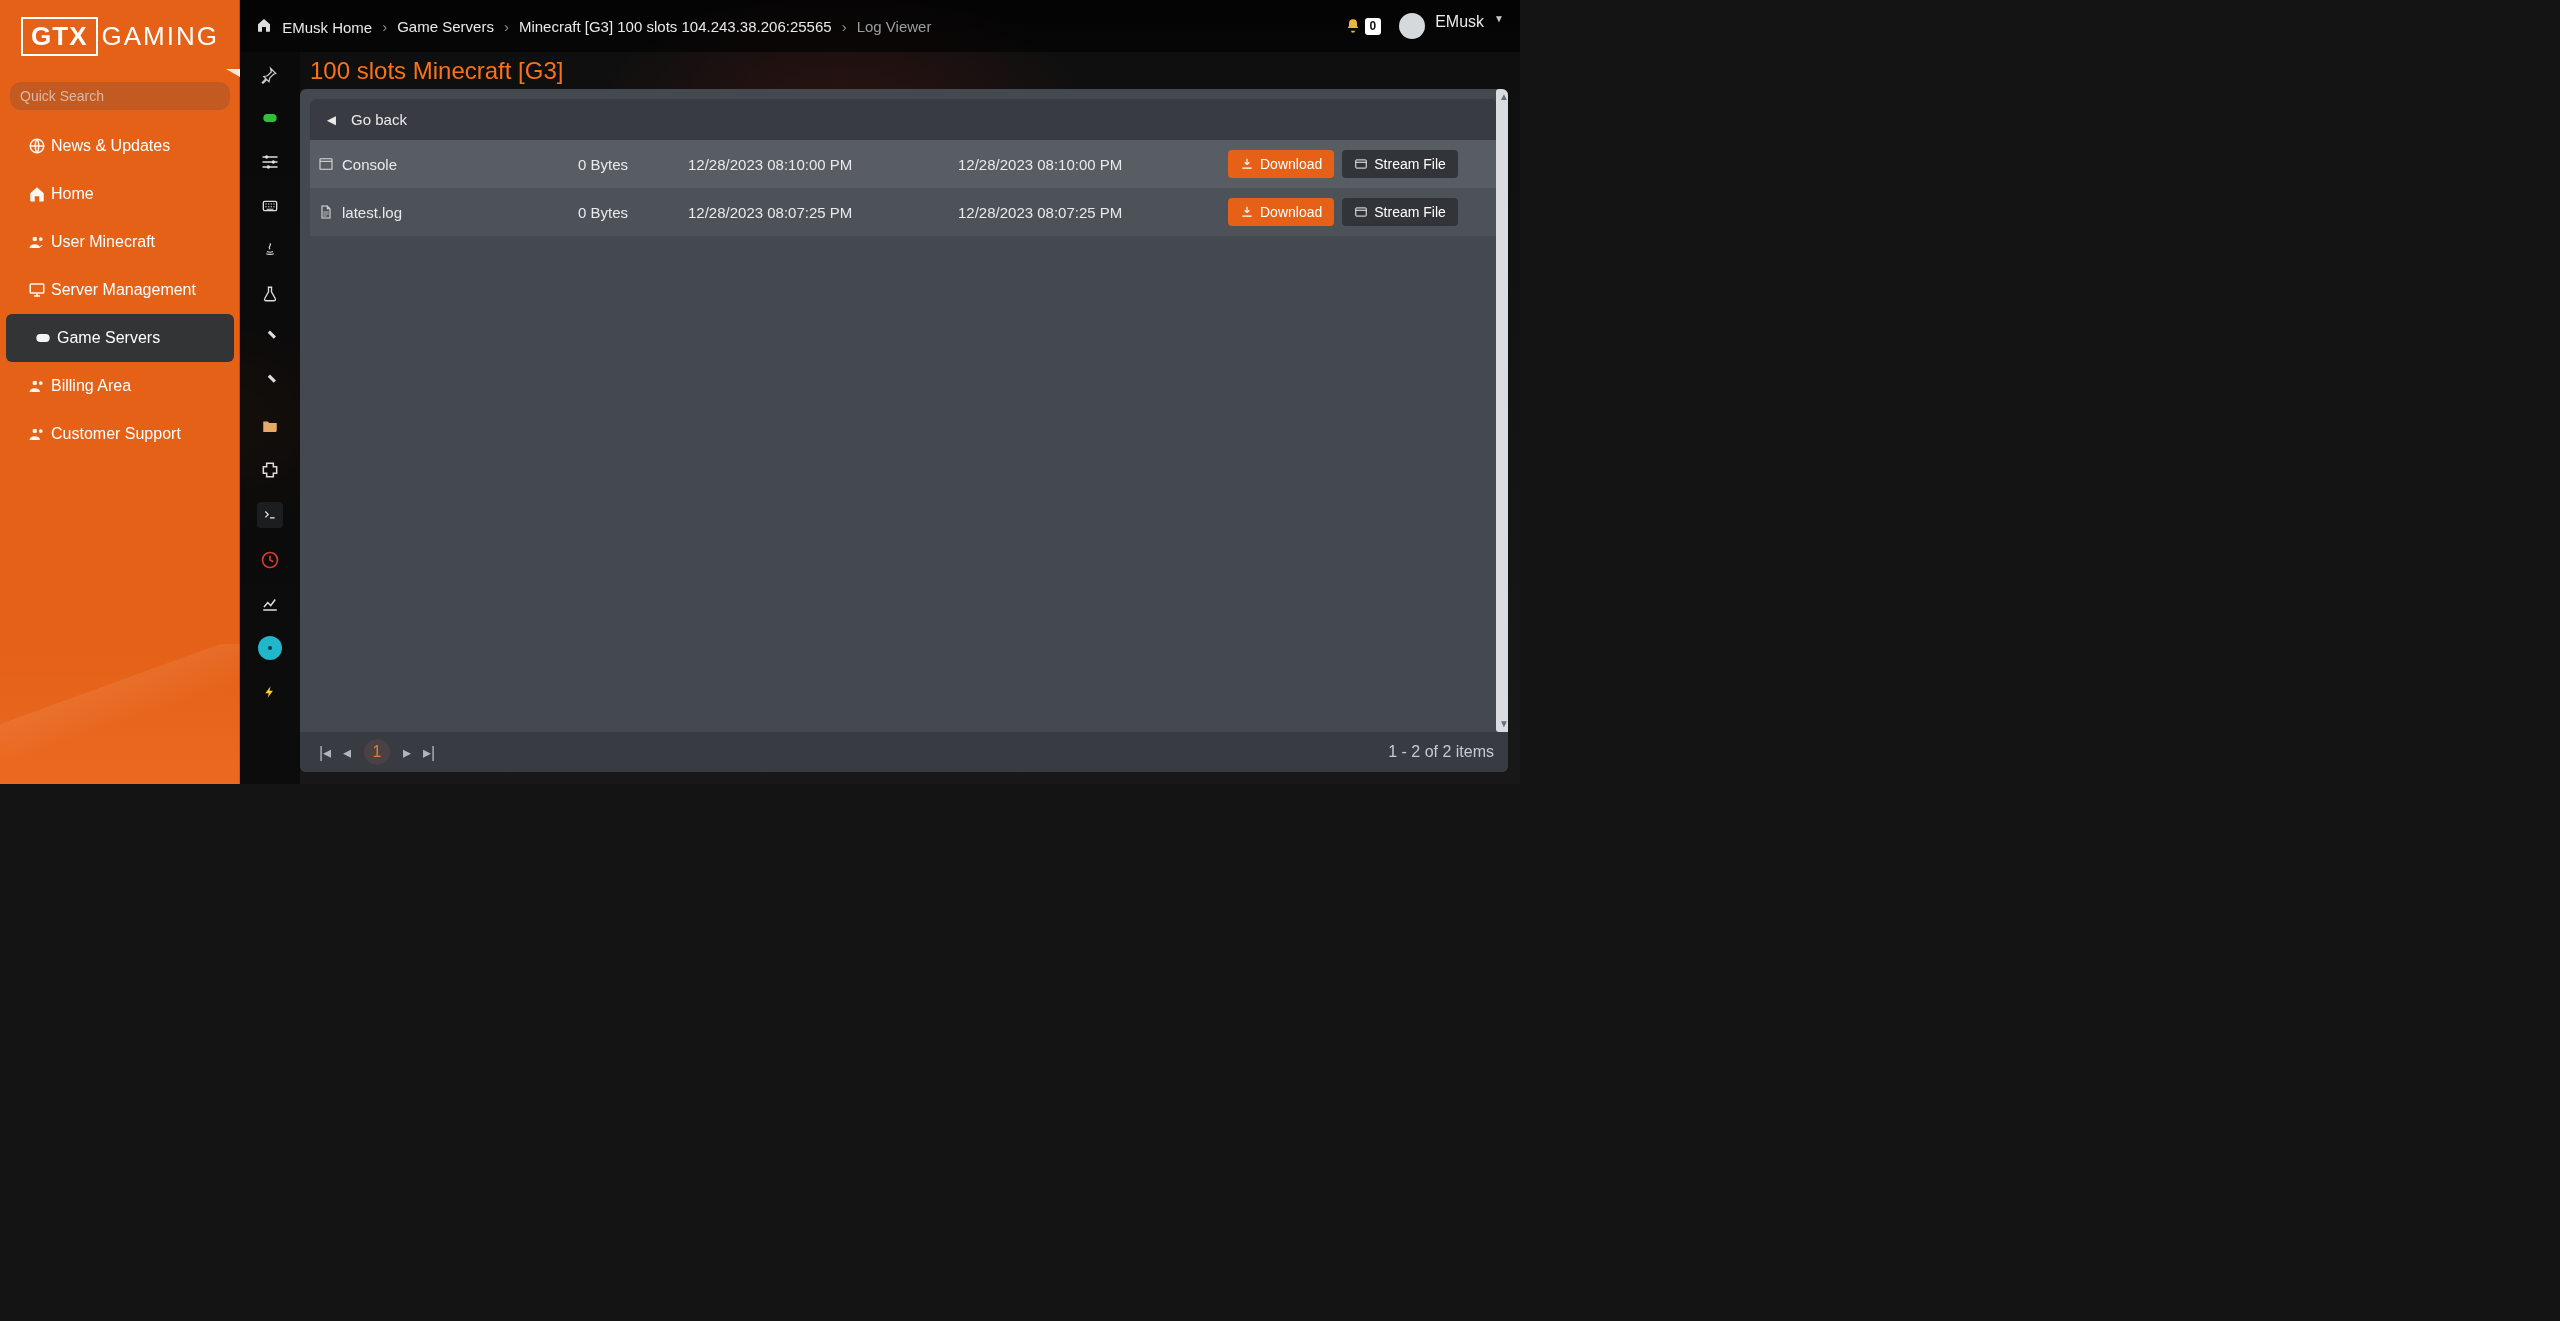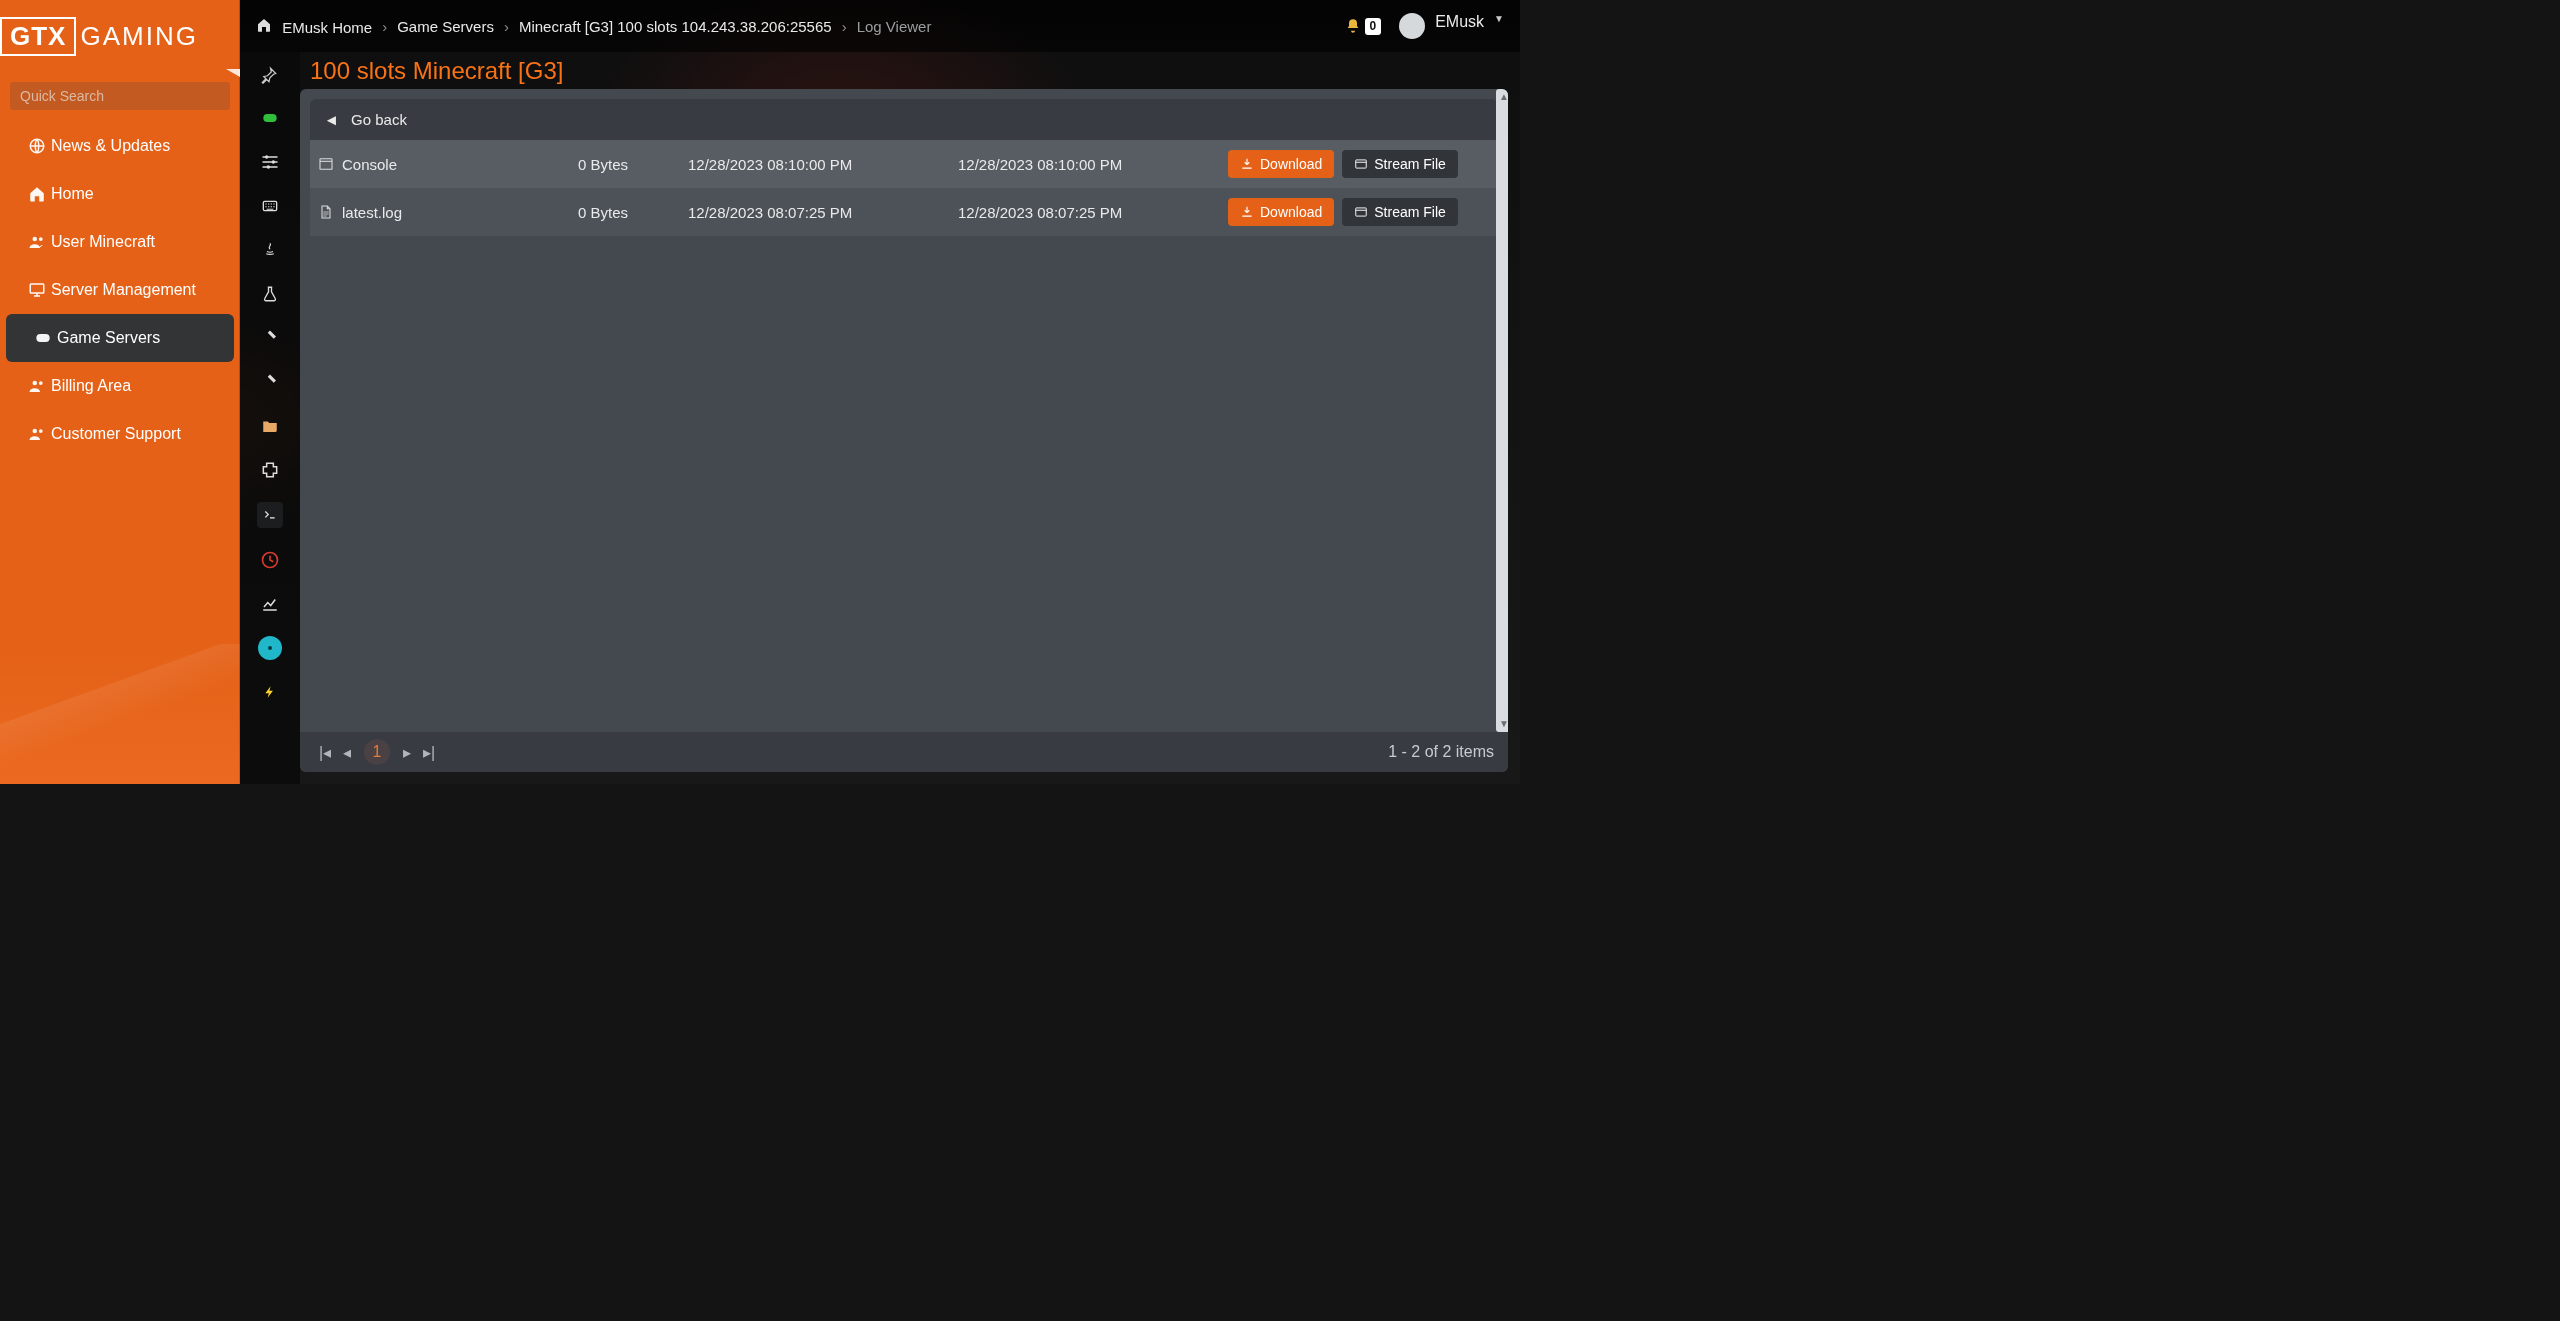--- a/index.html
+++ b/index.html
@@ -37,36 +37,36 @@
 
   
   .sidebar{
     position:absolute;left:0;top:0;bottom:0;width:var(--sidebar-width);
     background:var(--orange);
     z-index:5;
     display:flex;flex-direction:column;
     box-shadow:inset -1px 0 0 rgba(0,0,0,.2);
   }
   .logo{
-    height:72px;display:flex;align-items:center;justify-content:flex-start;
+    height:72px;display:flex;align-items:center;justify-content:center;
     font-size:26px;font-weight:700;letter-spacing:1px;color:#fff;
   }
   .logo .box{border:2.5px solid #fff;padding:2px 8px;margin-right:4px}
   .logo .em{font-weight:300;letter-spacing:2px}
   .sidebar-caret{
     height:10px;position:relative;
   }
   .sidebar-caret::after{
     content:"";position:absolute;right:0;top:-3px;
     border-top:8px solid #ffe9db;
     border-left:14px solid transparent;
   }
   .search-wrap{padding:0 10px 8px}
   .search-input{
-    width:100%;height:28px;border:none;border-radius:3px;
+    width:100%;height:28px;border:none;border-radius:11px;
     background:#c25a21;color:#f5e4d8;padding:0 10px;font-size:14px;
   }
   .search-input::placeholder{color:#dbb9a2}
   .nav{display:flex;flex-direction:column;padding-top:4px}
   .nav-item{
     display:flex;align-items:center;gap:4px;
     padding:14px 27px;cursor:pointer;font-size:16px;color:#fff;
   }
   .nav-item .ic{width:20px;height:20px;display:inline-flex;align-items:center;justify-content:center;opacity:.95}
   .nav-item.active{

